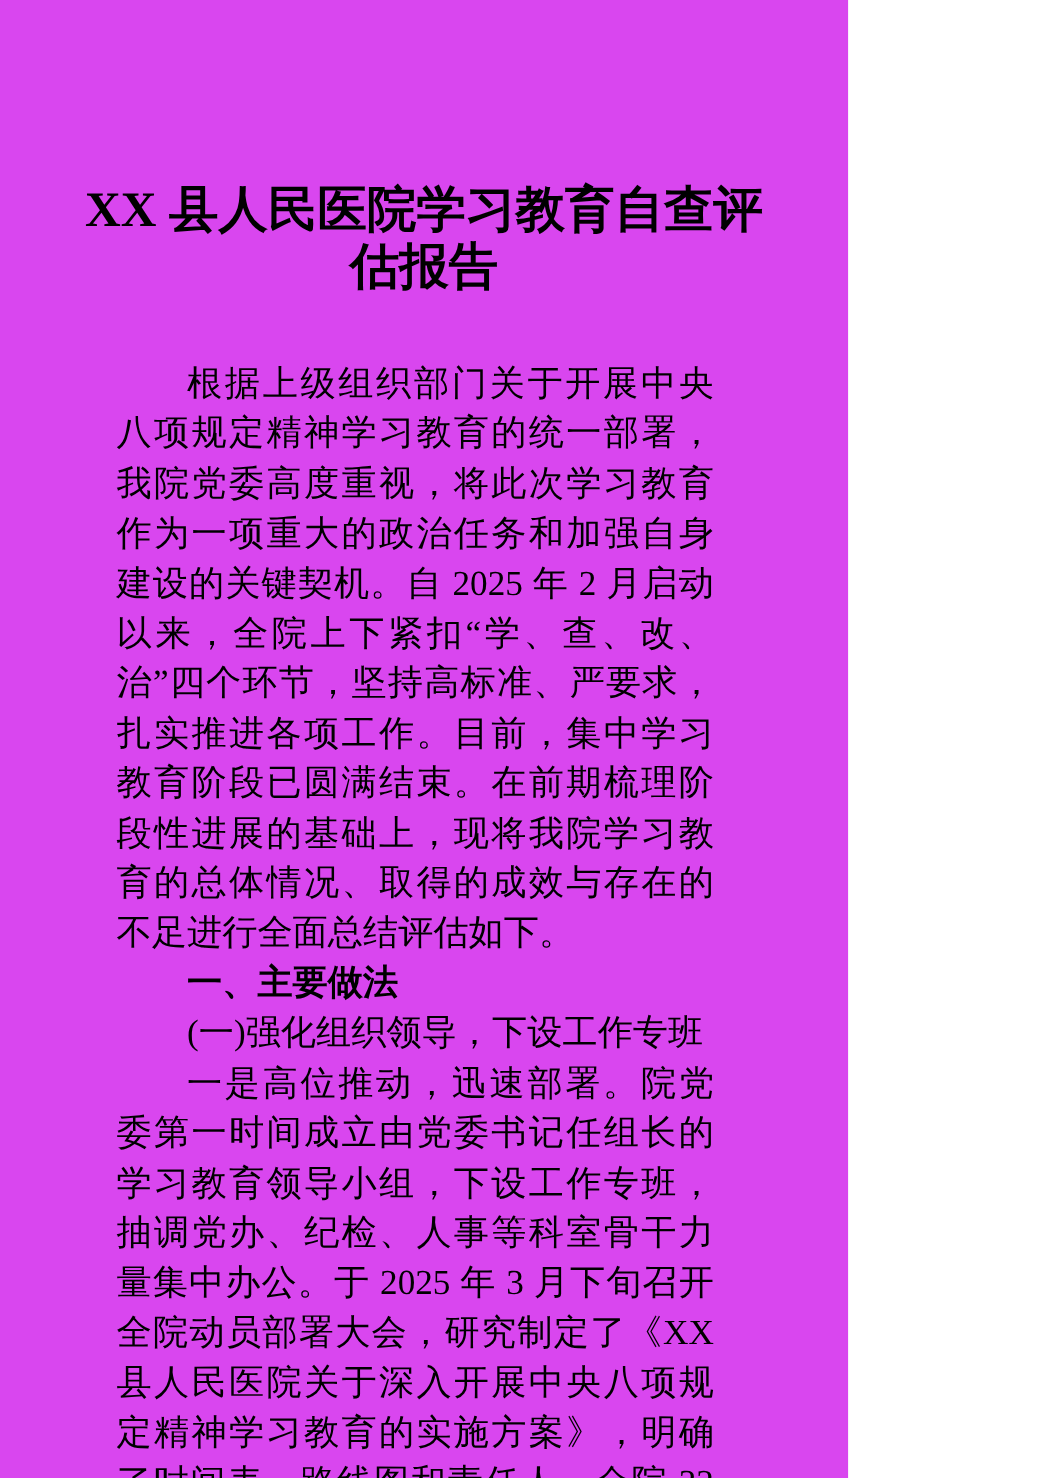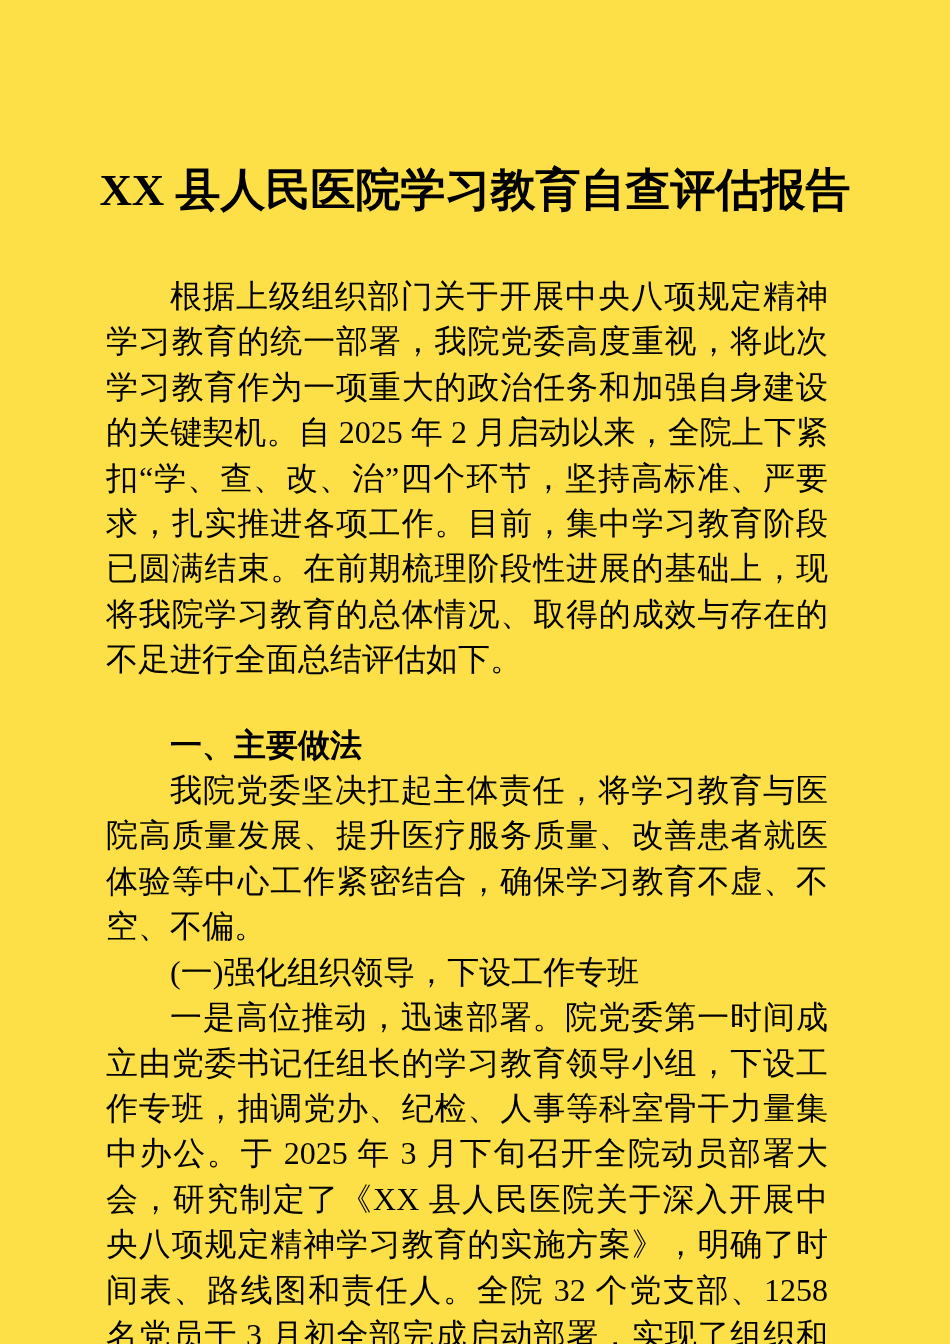--- a/index.html
+++ b/index.html
@@ -2,23 +2,23 @@
 <html><head>
 <meta charset="utf-8">
 <style>
   html, body {
     margin: 0;
     padding: 0;
     background: #ffffff;
   }
   .page {
     position: relative;
-    width: 950px;
+    width: 771px;
     height: 1344px;
-    background: #fde047;
+    background: #d946ef;
     overflow: hidden;
     color: #000000;
     font-family: "Liberation Serif", "DejaVu Serif", serif;
   }
   .doc-title {
     margin: 164px 60px 0 60px;
     text-align: center;
     font-weight: bold;
     font-size: 45px;
     line-height: 52px;
@@ -34,36 +34,34 @@
     text-align: justify;
   }
   .doc-content p {
     margin: 0;
     padding: 0;
     text-indent: 2em;
   }
   .doc-content p.heading1 {
     font-weight: bold;
     font-family: "Liberation Sans", "DejaVu Sans", sans-serif;
-    margin-top: 40px;
   }
   .doc-content p.heading2 {
     font-weight: normal;
   }
 </style>
 </head>
 <body>
 
 <div class="page">
 
   <h1 class="doc-title">
     <span class="title-line">XX 县人民医院学习教育自查评估报告</span>
   </h1>
 
   <div class="doc-content">
     <p class="body-para">根据上级组织部门关于开展中央八项规定精神学习教育的统一部署，我院党委高度重视，将此次学习教育作为一项重大的政治任务和加强自身建设的关键契机。自 2025 年 2 月启动以来，全院上下紧扣“学、查、改、治”四个环节，坚持高标准、严要求，扎实推进各项工作。目前，集中学习教育阶段已圆满结束。在前期梳理阶段性进展的基础上，现将我院学习教育的总体情况、取得的成效与存在的不足进行全面总结评估如下。</p>
     <p class="heading1">一、主要做法</p>
-    <p class="body-para">我院党委坚决扛起主体责任，将学习教育与医院高质量发展、提升医疗服务质量、改善患者就医体验等中心工作紧密结合，确保学习教育不虚、不空、不偏。</p>
     <p class="heading2">(一)强化组织领导，下设工作专班</p>
     <p class="body-para">一是高位推动，迅速部署。院党委第一时间成立由党委书记任组长的学习教育领导小组，下设工作专班，抽调党办、纪检、人事等科室骨干力量集中办公。于 2025 年 3 月下旬召开全院动员部署大会，研究制定了《XX 县人民医院关于深入开展中央八项规定精神学习教育的实施方案》，明确了时间表、路线图和责任人。全院 32 个党支部、1258 名党员于 3 月初全部完成启动部署，实现了组织和人员的全覆盖。</p>
   </div>
 
 </div>
 
 </body></html>

